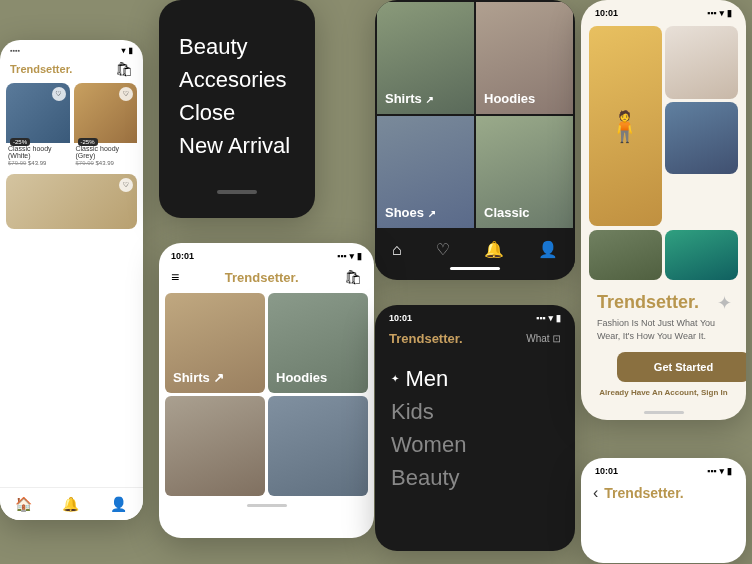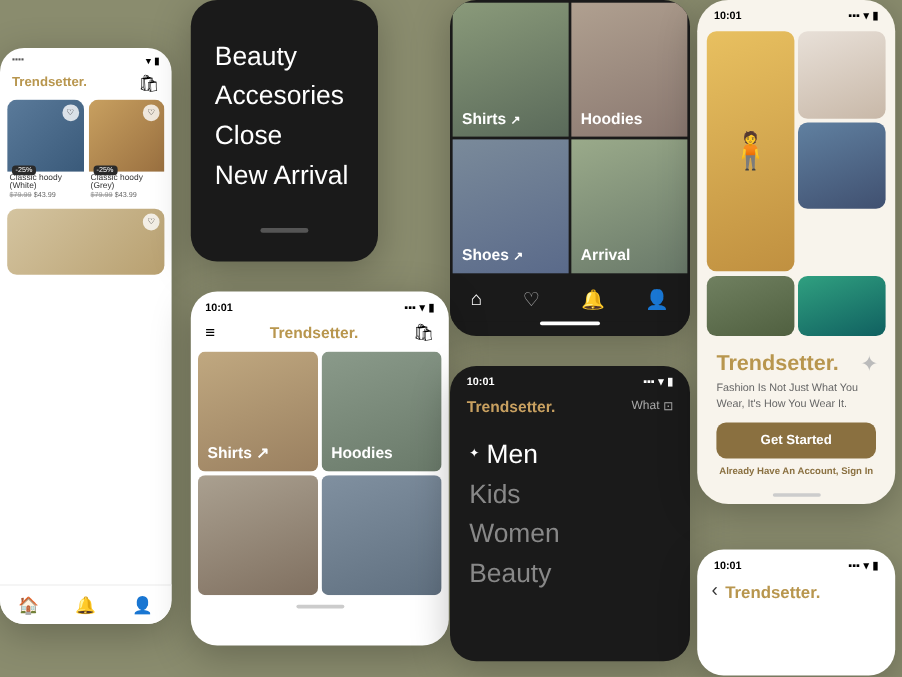--- a/index.html
+++ b/index.html
@@ -374,20 +374,21 @@
     .phone-6 .get-started-btn {
       width: 100%;
       padding: 9px 0;
       background: #8a7040;
       color: #fff;
       border: none;
       border-radius: 8px;
       font-size: 11px;
       font-weight: 600;
       cursor: pointer;
+      margin-left: 20px;
     }
     .phone-6 .signin-text {
       font-size: 8px;
       color: #888;
       text-align: center;
       margin-top: 6px;
     }
     .phone-6 .signin-text span { color: #8a7040; font-weight: 600; }
     .phone-6 .home-indicator {
       width: 40px;
@@ -513,21 +514,21 @@
     </div>
     <div class="grid-cell">
       <div class="cell-img cell-img-3"></div>
       <div class="cell-label">
         <span>Shoes</span>
         <span class="arrow"> ↗</span>
       </div>
     </div>
     <div class="grid-cell">
       <div class="cell-img cell-img-4"></div>
-      <div class="cell-label">Arrival</div>
+      <div class="cell-label">Classic</div>
     </div>
   </div>
   <div class="bottom-bar">
     <span class="active">⌂</span>
     <span>♡</span>
     <span>🔔</span>
     <span>👤</span>
   </div>
   <div class="indicator-line"></div>
 </div>

